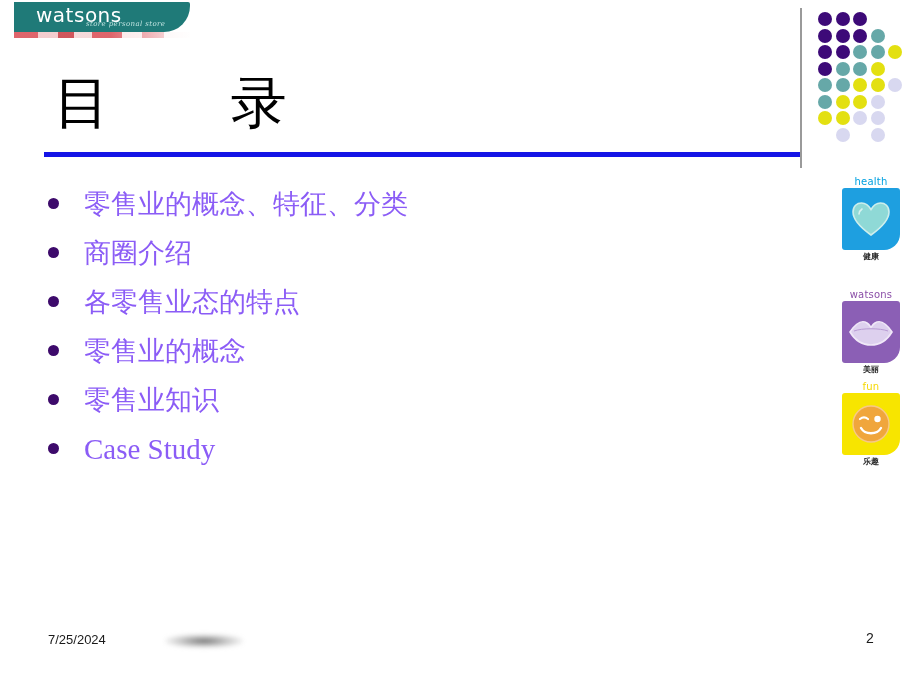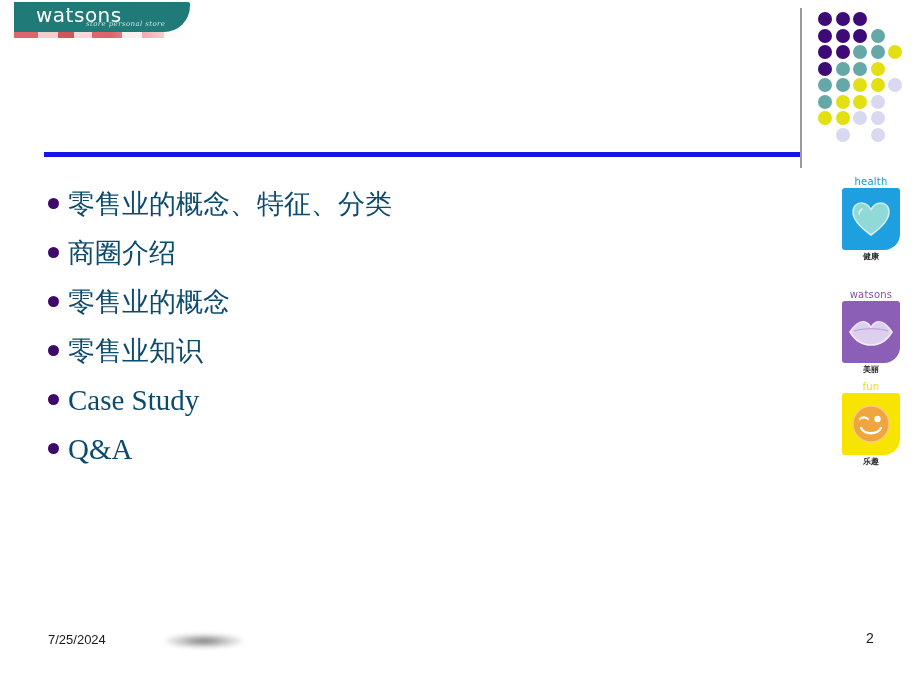--- a/index.html
+++ b/index.html
@@ -133,24 +133,24 @@
   }
   .bullet-dot {
     width: 11px;
     height: 11px;
     border-radius: 50%;
     background: #3d0a6b;
     margin-top: 16px;
     flex: 0 0 auto;
   }
   .bullet-text {
-    margin-left: 9px;
+    margin-left: 25px;
     font-family: "DejaVu Serif", serif;
     font-size: 27px;
-    color: #0c4a6e;
+    color: #8b5cf6;
     line-height: 44px;
     white-space: nowrap;
   }
   .bullet-text.latin {
     font-family: "Liberation Serif", serif;
     font-size: 29px;
   }
 
   
   .dot-matrix {
@@ -241,48 +241,49 @@
 <div class="slide">
 
   <div class="logo-wrap">
     <div class="logo-bar" style="background: rgb(31, 122, 120);"></div>
     <div class="logo-word" style="color: rgb(255, 255, 255);">watsons</div>
     <div class="logo-tag">store personal store</div>
     <div class="logo-stripe"></div>
     <div class="logo-stripe-fade"></div>
   </div>
 
+  <div class="title">目      录</div>
   <div class="title-rule" style="background: rgb(20, 20, 230);"></div>
 
   <div class="v-divider"></div>
 
   <div class="bullets">
     <div class="bullet-row">
       <span class="bullet-dot" style="background: rgb(61, 10, 107);"></span>
       <span class="bullet-text">零售业的概念、特征、分类</span>
     </div>
     <div class="bullet-row">
       <span class="bullet-dot" style="background: rgb(61, 10, 107);"></span>
       <span class="bullet-text">商圈介绍</span>
     </div>
     <div class="bullet-row">
       <span class="bullet-dot" style="background: rgb(61, 10, 107);"></span>
+      <span class="bullet-text">各零售业态的特点</span>
+    </div>
+    <div class="bullet-row">
+      <span class="bullet-dot" style="background: rgb(61, 10, 107);"></span>
       <span class="bullet-text">零售业的概念</span>
     </div>
     <div class="bullet-row">
       <span class="bullet-dot" style="background: rgb(61, 10, 107);"></span>
       <span class="bullet-text">零售业知识</span>
     </div>
     <div class="bullet-row">
       <span class="bullet-dot" style="background: rgb(61, 10, 107);"></span>
       <span class="bullet-text latin">Case Study</span>
-    </div>
-    <div class="bullet-row">
-      <span class="bullet-dot" style="background: rgb(61, 10, 107);"></span>
-      <span class="bullet-text latin">Q&amp;A</span>
     </div>
   </div>
 
   <div class="dot-matrix" id="dot-matrix">
       <div class="dot" style="left: 0px; top: 0px; background: rgb(61, 10, 120);"></div>
       <div class="dot" style="left: 17.5px; top: 0px; background: rgb(61, 10, 120);"></div>
       <div class="dot" style="left: 35px; top: 0px; background: rgb(61, 10, 120);"></div>
       <div class="dot" style="left: 0px; top: 16.5px; background: rgb(61, 10, 120);"></div>
       <div class="dot" style="left: 17.5px; top: 16.5px; background: rgb(61, 10, 120);"></div>
       <div class="dot" style="left: 35px; top: 16.5px; background: rgb(61, 10, 120);"></div>

